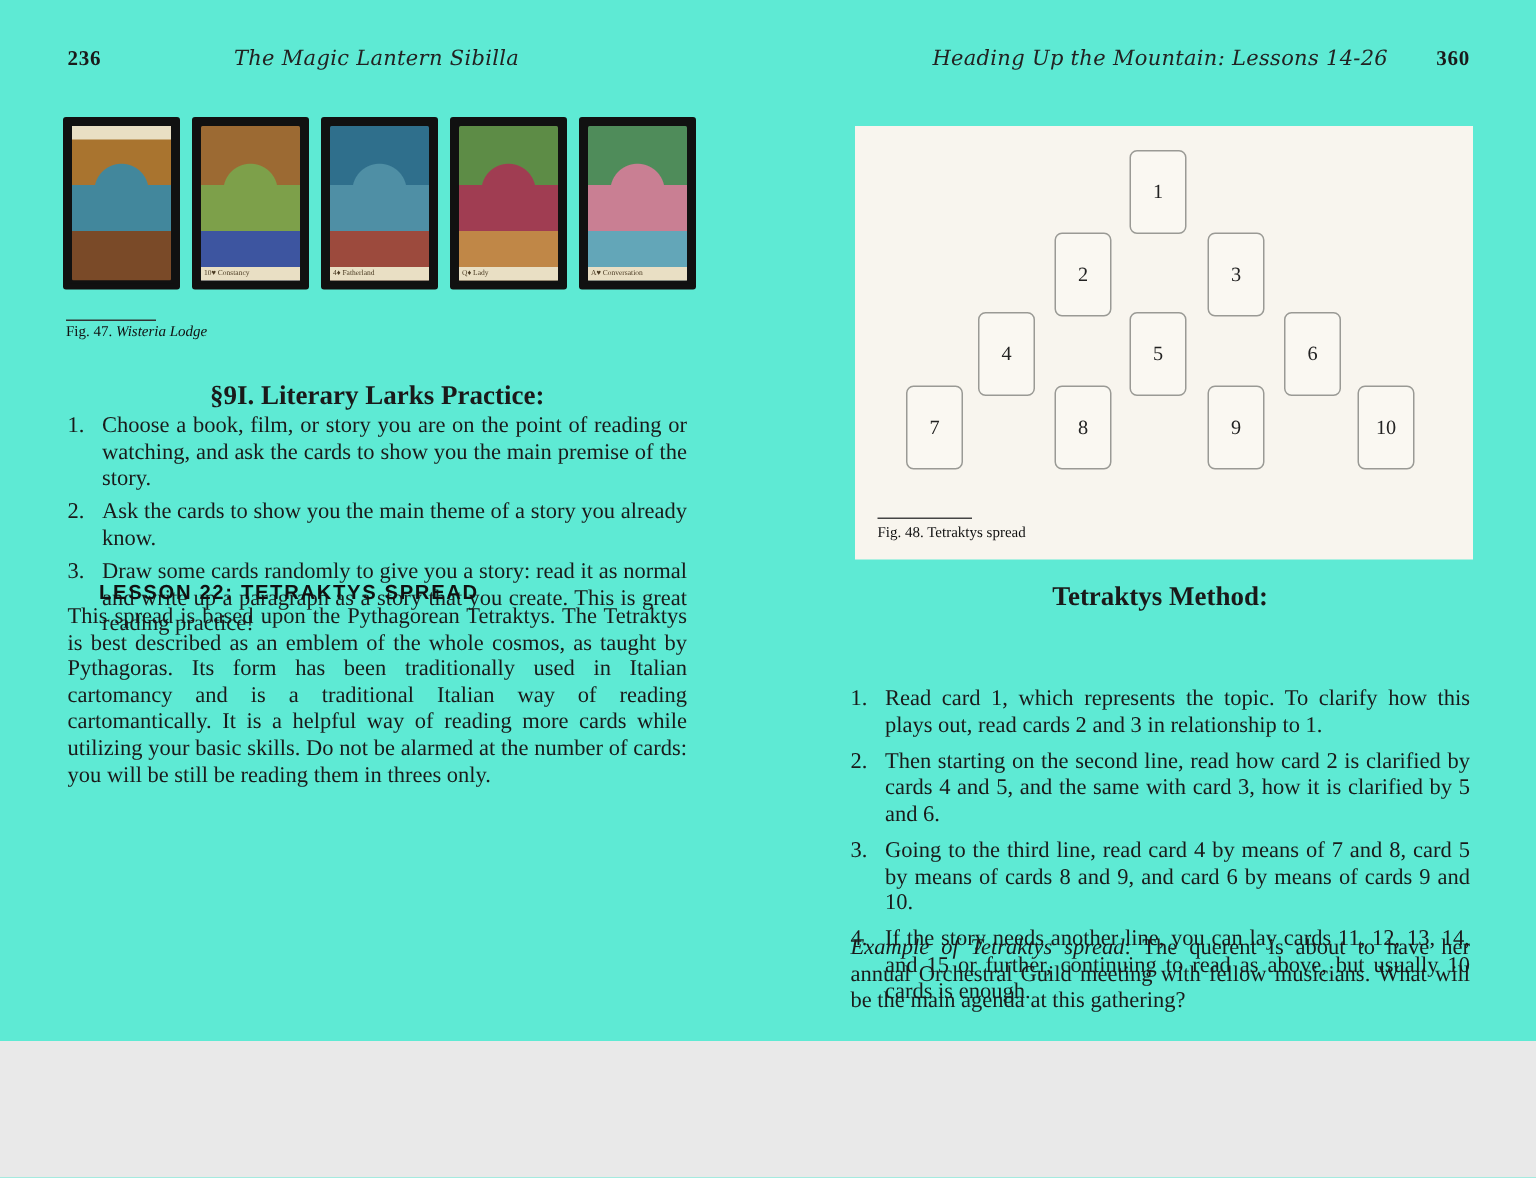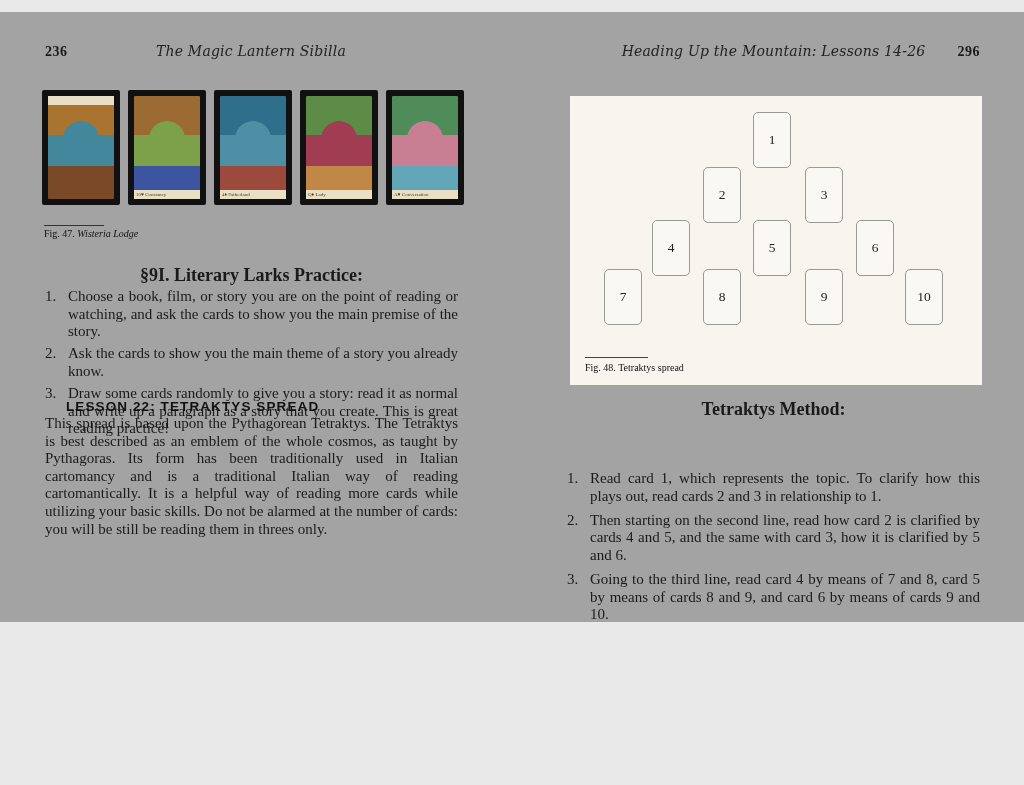--- a/index.html
+++ b/index.html
@@ -1,16 +1,16 @@
 <!DOCTYPE html>
 <html><head>
 <meta charset="utf-8">
 <style>
   html,body{margin:0;padding:0;background:#e9e9e9;}
-  #book{position:relative;width:1024px;height:610px;background:#a3a3a3;margin:12px auto;
+  #book{position:relative;width:1024px;height:694px;background:#5eead4;margin:0 auto;
         font-family:"Liberation Serif", serif;color:#1a1a1a;overflow:hidden;}
 
   
   .pgnum{position:absolute;top:32px;font-size:14px;font-weight:bold;letter-spacing:.5px;}
   .runhead{position:absolute;top:31px;font-size:14px;font-style:italic;
            font-family:"DejaVu Serif", serif;text-align:center;letter-spacing:.2px;color:#222;}
 
   
   #card-strip{position:absolute;left:42px;top:78px;display:flex;gap:8px;}
   .sib-card{position:relative;width:70px;height:107px;background:#111;border:4px solid #111;
@@ -99,21 +99,21 @@
         <div class="num">3.</div>
         <div class="txt">Draw some cards randomly to give you a story: read it as normal and write up a paragraph as a story that you create. This is great reading practice!</div>
       </div>
     </div>
 
   <div class="lesson-head" style="left:45px;top:387px;">LESSON 22: TETRAKTYS SPREAD</div>
 
   <div class="body-col para" style="left:45px;top:403px;">This spread is based upon the Pythagorean Tetraktys. The Tetraktys is best described as an emblem of the whole cosmos, as taught by Pythagoras. Its form has been traditionally used in Italian cartomancy and is a traditional Italian way of reading cartomantically. It is a helpful way of reading more cards while utilizing your basic skills. Do not be alarmed at the number of cards: you will be still be reading them in threes only.</div>
 
   <span class="runhead" style="left:567px;width:413px;">Heading Up the Mountain: Lessons 14-26</span>
-  <span class="pgnum" style="left:935px;width:45px;text-align:right;">296</span>
+  <span class="pgnum" style="left:935px;width:45px;text-align:right;">360</span>
 
   <div id="fig-panel">
     <div class="cap-rule" style="left:15px;top:261px;width:63px;background:#444;"></div>
     <div class="figcap" style="left:15px;top:266px;">
       <span>Fig. 48.</span>
       <span>Tetraktys spread</span>
     </div>
   <div class="spread-card" style="left: 183px; top: 16px;">1</div>
       <div class="spread-card" style="left: 133px; top: 71px;">2</div>
       <div class="spread-card" style="left: 235px; top: 71px;">3</div>

